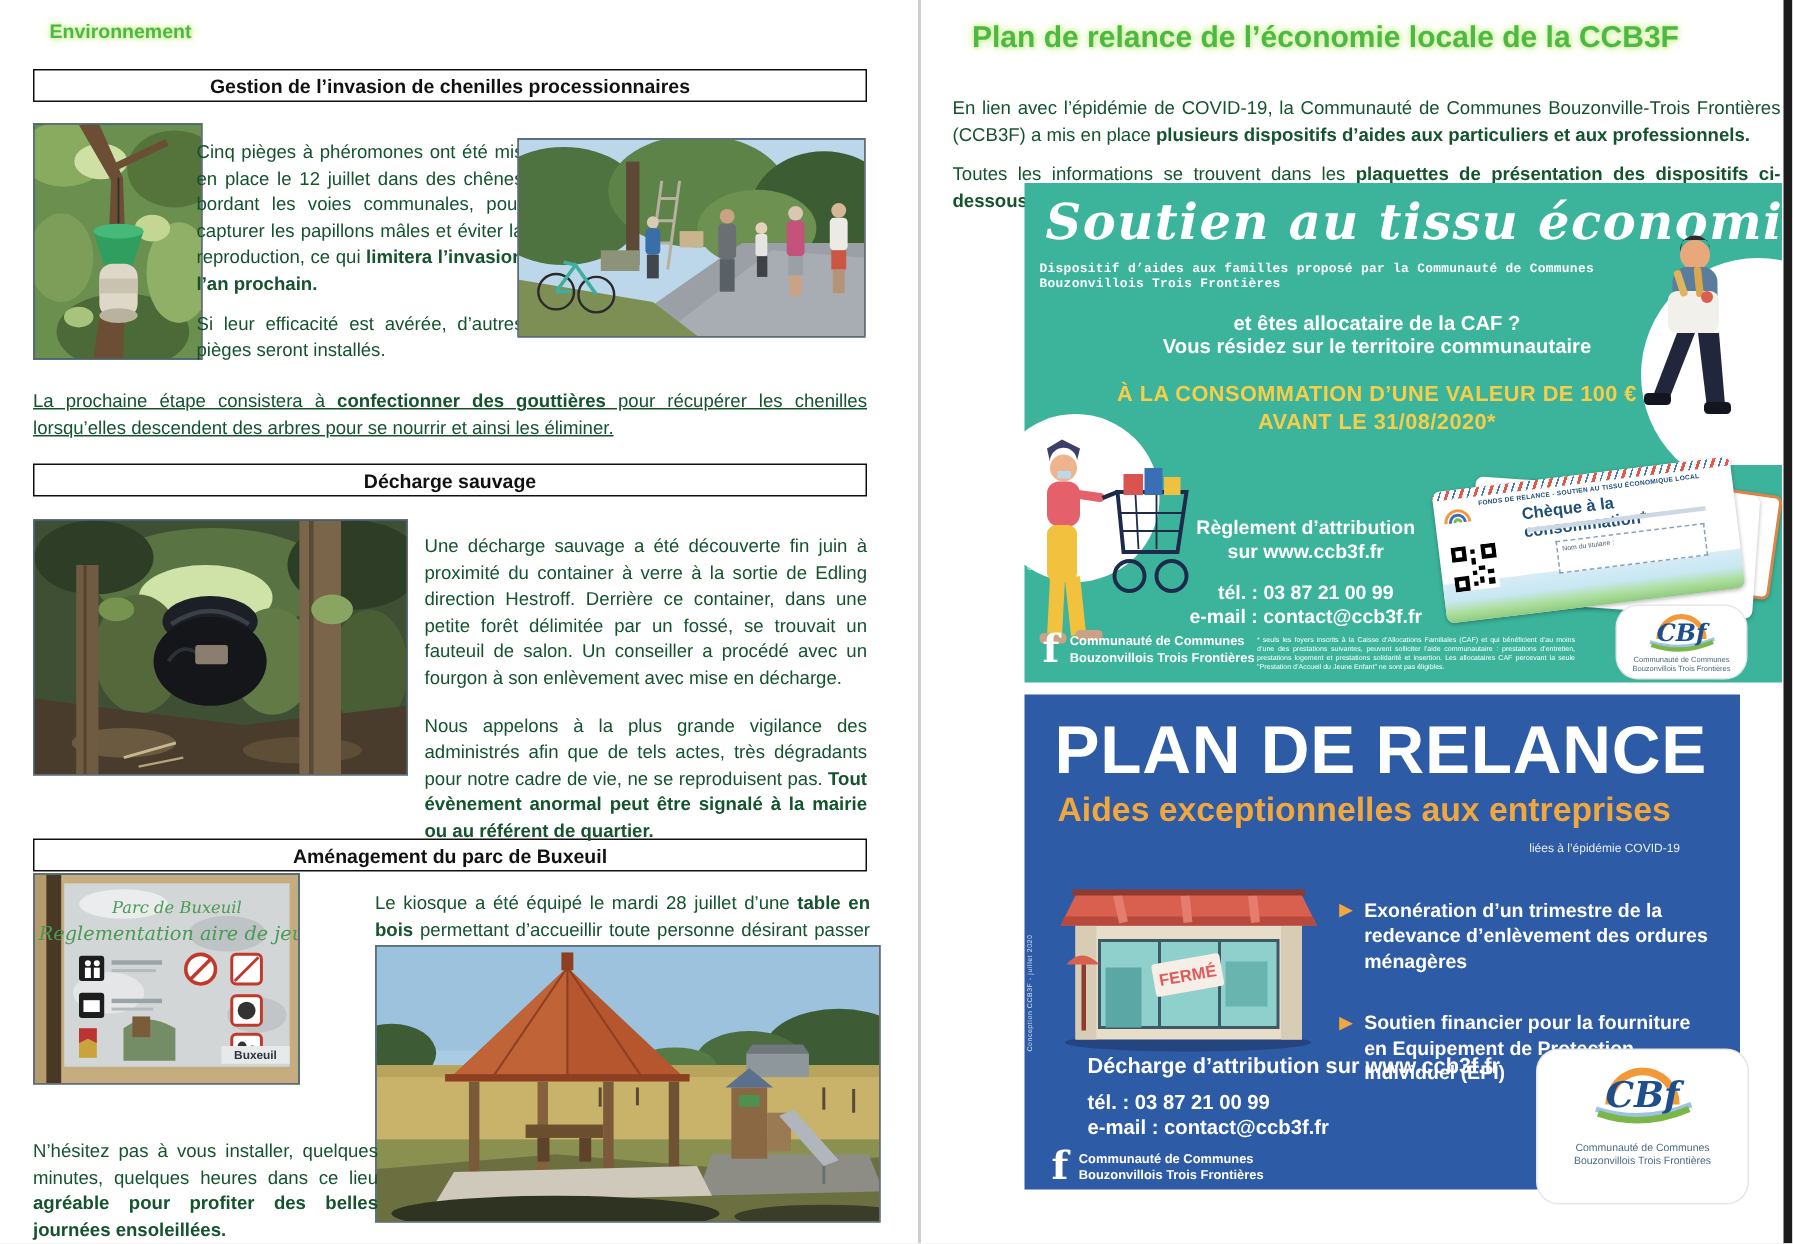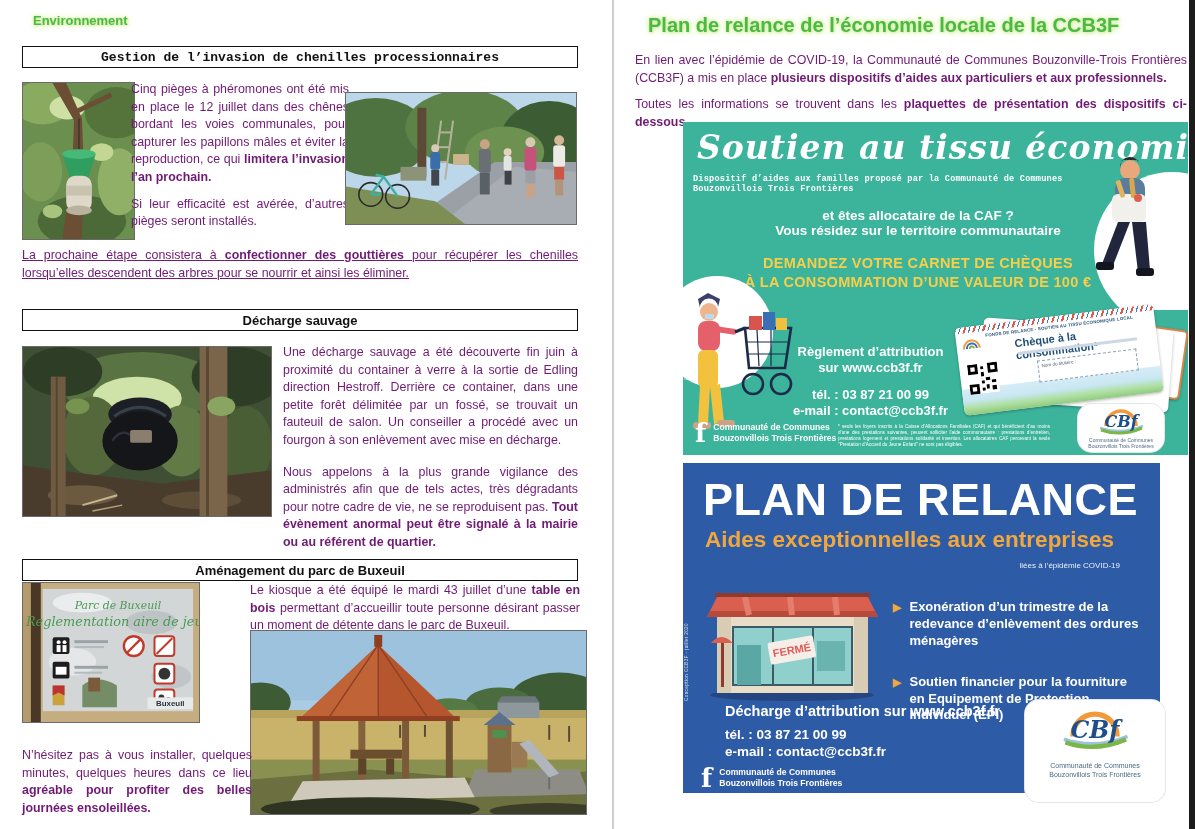--- a/index.html
+++ b/index.html
@@ -3,21 +3,21 @@
 <meta charset="utf-8">
 <style>
   html,body{margin:0;padding:0;background:#e9e9e9;}
   #screen{position:relative;width:1195px;height:829px;background:#ffffff;overflow:hidden;
           font-family:"Liberation Sans", sans-serif;color:#151515;}
   .abs{position:absolute;}
   .photo{border:1px solid #6b6b6b;box-sizing:border-box;overflow:hidden;background:#0369a1;}
   .photo svg{display:block;width:100%;height:100%;}
   .sec-header{border:1.6px solid #111;background:#fff;font-weight:700;font-size:13px;
               display:flex;align-items:center;justify-content:center;box-sizing:border-box;color:#111;}
-  .body{font-size:12.4px;line-height:1.42;text-align:justify;color:#701a75;}
+  .body{font-size:12.4px;line-height:1.42;text-align:justify;color:#14532d;margin-top:12px;}
   .body p{margin:0 0 9px 0;}
   .b{font-weight:700;}
   .green-hl{color:#4CB944;font-weight:700;
             text-shadow:0 0 2px #d6f0a8,0 0 5px #d9f2b0,0 0 9px #e2f6bc,1px 1px 3px #d6f0a8;}
   .divider{background:#cfcfcf;}
   .teal-poster{background:#3BB49B;color:#fff;}
   .script-title{font-family:"DejaVu Serif", serif;font-style:italic;font-weight:700;font-size:33px;
                 letter-spacing:1px;white-space:nowrap;}
   .teal-sub{font-size:8.6px;font-weight:700;letter-spacing:.2px;font-family:Liberation Mono, monospace;}
   .qline{font-size:13.5px;font-weight:700;}
@@ -50,21 +50,21 @@
   .vtext{writing-mode:vertical-rl;transform:rotate(180deg);font-size:4.6px;color:#ffffff;opacity:.8;letter-spacing:.4px;}
   .right-strip{background:#1c1c1c;}
 </style>
 </head>
 <body>
 
 <div id="screen">
 
   <div class="abs green-hl" style="left:33px;top:13px;font-size:13px;">Environnement</div>
 
-  <div class="abs sec-header" style="left:22px;top:46px;width:556px;height:22px;font-family:Liberation Mono, monospace;">Gestion de l’invasion de chenilles processionnaires</div>
+  <div class="abs sec-header" style="left:22px;top:46px;width:556px;height:22px;">Gestion de l’invasion de chenilles processionnaires</div>
 
   <div class="abs photo" style="left:22px;top:82px;width:113px;height:158px;">
     <svg viewBox="0 0 113 158" preserveAspectRatio="none">
       <rect width="113" height="158" fill="#6a8f4f"></rect>
       <ellipse cx="20" cy="20" rx="30" ry="22" fill="#88ab60"></ellipse>
         <ellipse cx="95" cy="30" rx="32" ry="26" fill="#55743c"></ellipse>
       <ellipse cx="60" cy="140" rx="45" ry="26" fill="#4c6a38"></ellipse>
         <ellipse cx="18" cy="90" rx="22" ry="30" fill="#7d9e58"></ellipse>
       <ellipse cx="98" cy="100" rx="22" ry="34" fill="#8fb066"></ellipse>
         <ellipse cx="45" cy="25" rx="18" ry="12" fill="#cfe0a4"></ellipse>
@@ -207,21 +207,21 @@
       <rect x="66" y="96" width="12" height="14" fill="#7a5c3a"></rect>
       <rect x="30" y="104" width="12" height="20" fill="#caa33c"></rect>
         <path d="M30,104 h12 v10 l-6,-3 -6,3 Z" fill="#b33"></path>
       <text x="143" y="122" font-size="0" fill="#223"></text>
       <rect x="126" y="116" width="46" height="12" fill="#e8eaea"></rect>
       <text x="149" y="125" text-anchor="middle" font-family="Liberation Sans, sans-serif" font-weight="bold" font-size="8" fill="#2a3440">Buxeuil</text>
     </svg>
   </div>
 
   <div class="abs body" style="left:250px;top:582px;width:330px;">
-    <p><span>Le kiosque a été équipé le mardi 43 juillet d’une </span><span class="b">table en bois</span><span> permettant d’accueillir toute personne désirant passer un moment de détente dans le parc de Buxeuil.</span></p>
+    <p><span>Le kiosque a été équipé le mardi 28 juillet d’une </span><span class="b">table en bois</span><span> permettant d’accueillir toute personne désirant passer un moment de détente dans le parc de Buxeuil.</span></p>
   </div>
 
   <div class="abs photo" style="left:250px;top:630px;width:337px;height:185px;">
     <svg viewBox="0 0 337 185" preserveAspectRatio="none">
       <rect width="337" height="185" fill="#a9cbe4"></rect>
       <rect y="0" width="337" height="70" fill="#9cc2de"></rect>
       <ellipse cx="310" cy="70" rx="50" ry="28" fill="#3d5c35"></ellipse>
         <ellipse cx="250" cy="75" rx="35" ry="18" fill="#4a6c3e"></ellipse>
       <ellipse cx="10" cy="72" rx="30" ry="20" fill="#3d5c35"></ellipse>
         <ellipse cx="200" cy="80" rx="28" ry="12" fill="#567a46"></ellipse>
@@ -297,22 +297,22 @@
         <rect x="64" y="118" width="18" height="8" rx="3" fill="#14161f"></rect>
       </svg>
     </div>
 
     <div class="abs center" style="left:20px;top:86px;width:430px;">
       <div class="qline">et êtes allocataire de la CAF ?</div>
       <div class="qline">Vous résidez sur le territoire communautaire</div>
     </div>
 
     <div class="abs center cta" style="left:20px;top:132px;width:430px;">
-      <div>DEMANDEZ VOTRE CARNET DE CHÈQUES</div>
       <div>À LA CONSOMMATION D’UNE VALEUR DE 100 €</div>
+      <div>AVANT LE 31/08/2020*</div>
     </div>
 
     <div class="abs" style="left:-4px;top:150px;width:135px;height:170px;">
       <svg viewBox="0 0 135 170">
         <circle cx="38" cy="60" r="56" fill="#ffffff"></circle>
         <circle cx="30" cy="40" r="9" fill="#edb48e"></circle>
         <path d="M21,36 a9,9 0 0 1 18,-1 l2,-8 -12,-6 -10,6 Z" fill="#3a3f6b"></path>
         <rect x="26" y="42" width="9" height="5" fill="#bcd9ea"></rect>
         <rect x="19" y="49" width="22" height="30" rx="8" fill="#e4606a"></rect>
         <rect x="36" y="54" width="22" height="6" rx="3" fill="#e4606a" transform="rotate(8 36 54)"></rect>

